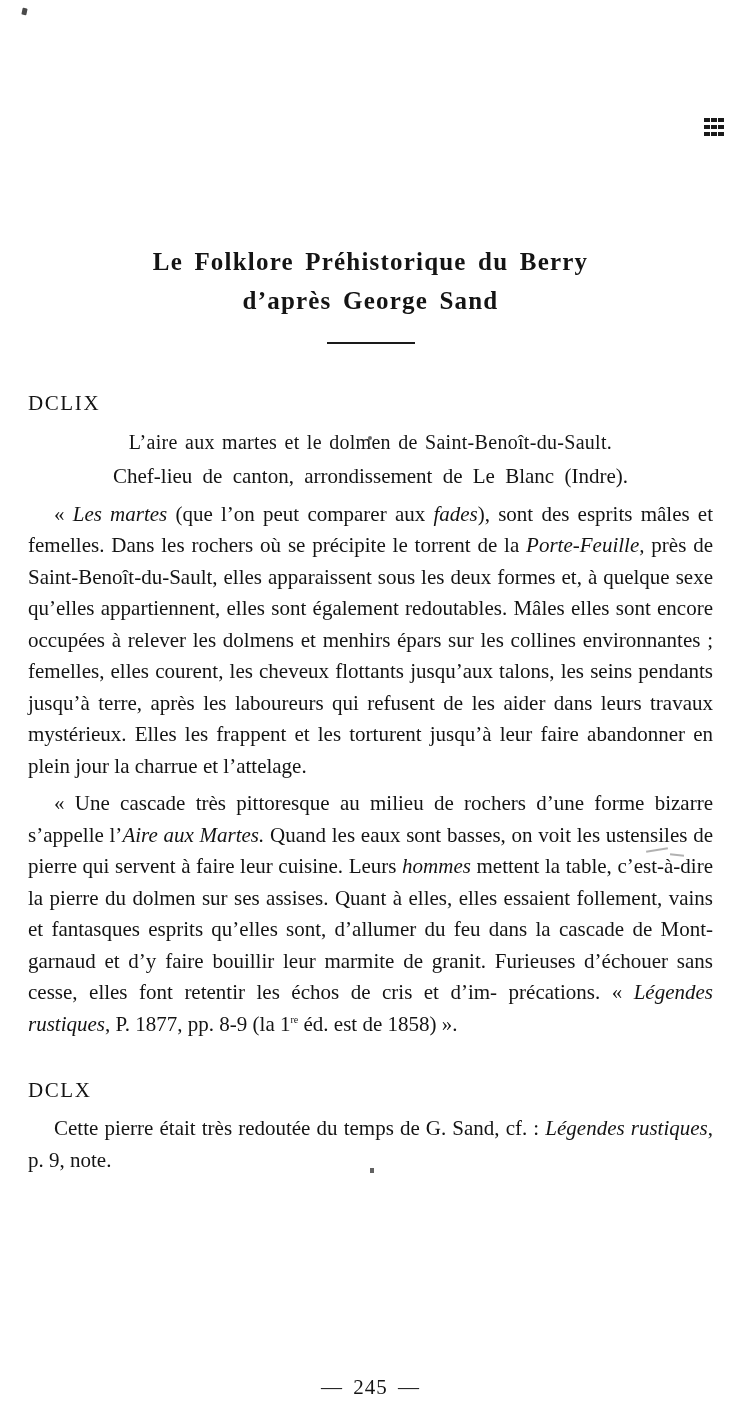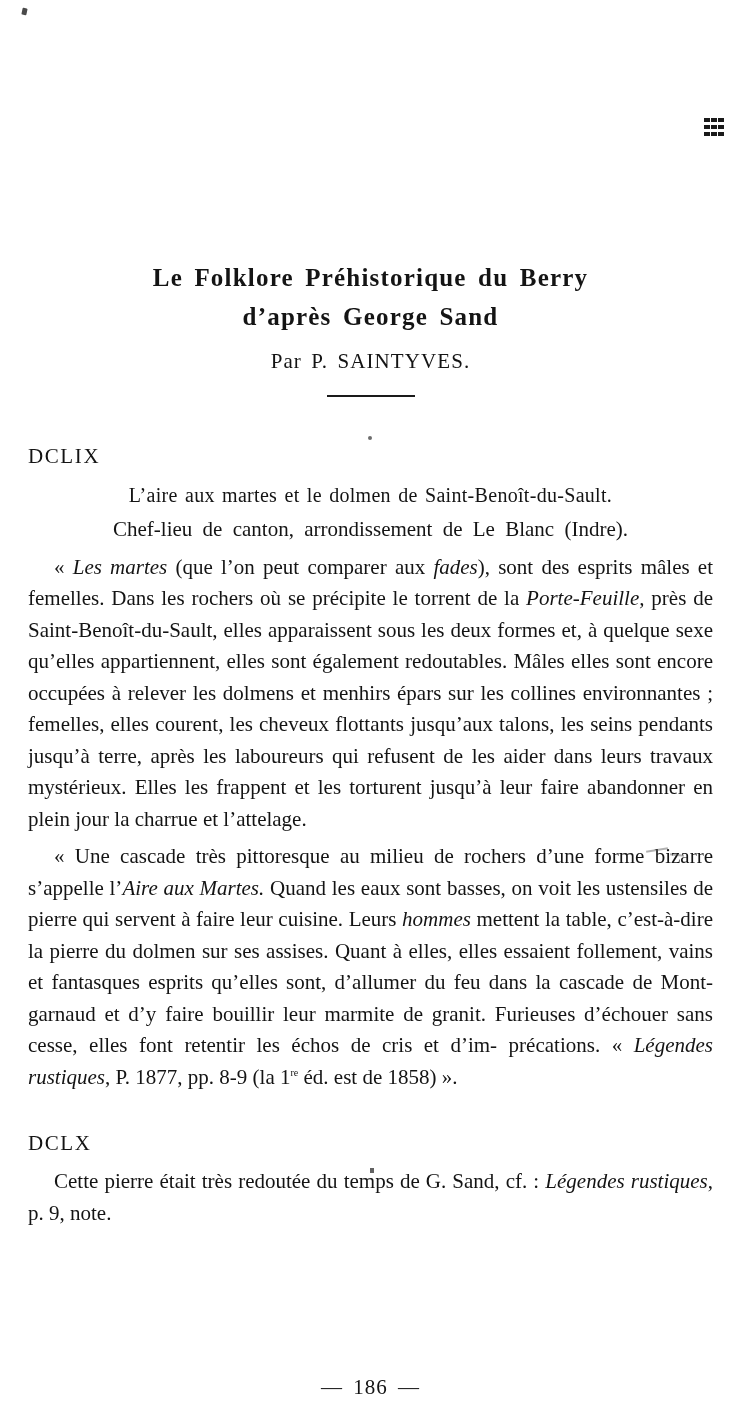--- a/index.html
+++ b/index.html
@@ -48,21 +48,21 @@
   .dot-mark i {
     display: block;
     width: 6px;
     height: 4px;
     background: #1a1a1a;
   }
 
   .content {
     position: absolute;
     left: 28px;
-    top: 16px;
+    top: 0;
     width: 685px;
   }
 
   h1.title {
     font-size: 25px;
     font-weight: bold;
     text-align: center;
     letter-spacing: 1.2px;
     line-height: 1.55;
     margin: 0;
@@ -199,21 +199,20 @@
       <i></i>
   </div>
 
   <div class="content">
 
     <h1 class="title">
       <span>Le Folklore Préhistorique du Berry</span>
       <span class="l2">d’après George Sand</span>
     </h1>
 
-    <div class="byline">Par P. SAINTYVES.</div>
 
     <div class="rule"></div>
 
     <div class="section-num">DCLIX</div>
     <div class="entry-title">L’aire aux martes et le dolmen de Saint-Benoît-du-Sault.</div>
     <div class="entry-sub">Chef-lieu de canton, arrondissement de  Le Blanc (Indre).</div>
 
     <p class="body">
       « <i>Les martes</i> (que l’on peut comparer aux <i>fades</i>), sont des esprits
       mâles et femelles. Dans les rochers où se précipite le torrent de la
@@ -247,14 +246,14 @@
       Cette pierre était très redoutée du temps de G. Sand, cf. : <i>Légendes
       rustiques</i>, p. 9, note.
     </p>
 
   </div>
 
   <div class="mark-a"></div>
   <div class="mark-b"></div>
   <div class="mark-c"></div>
 
-  <div class="folio">— 186 —</div>
+  <div class="folio">— 245 —</div>
 </div>
 
 </body></html>

